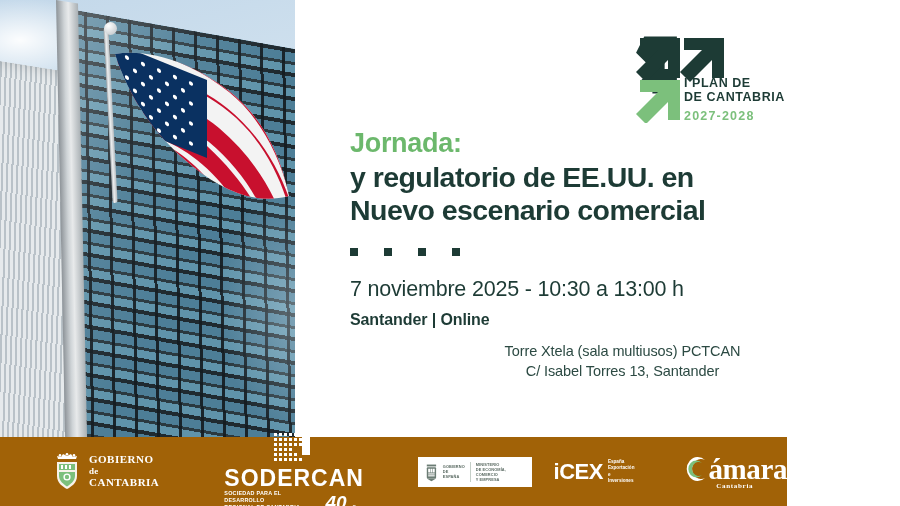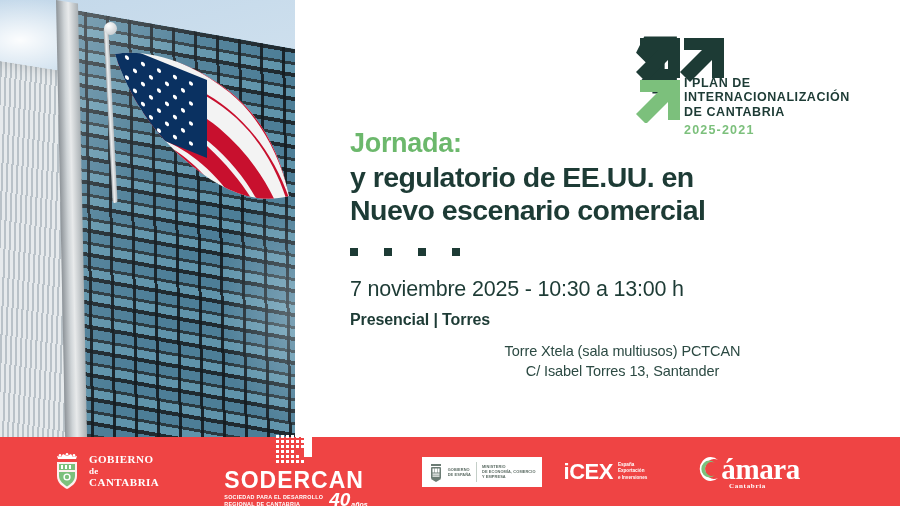--- a/index.html
+++ b/index.html
@@ -118,22 +118,22 @@
     letter-spacing:-.1px; line-height:22px; margin-top:7px;
   }
   .venue { margin-top:11px; }
   .venue-line {
     font-size:14.5px; font-weight:500; color:#2c4a43;
     letter-spacing:-.1px; line-height:19.5px;text-align:center;
   }
 
   
   .footer {
-    position:absolute; left:0; top:437px; width:900px; height:69px;
-    background:#ef4444;
+    position:absolute; left:0; top:437px; width:787px; height:69px;
+    background:#a16207;
     display:flex; align-items:center;
   }
   .f-logo { display:flex; align-items:center; }
   .cantabria-logo { margin-left:52px; }
   .sodercan-logo { margin-left:60px; }
   .espana-logo   { margin-left:54px; }
   .icex-logo     { margin-left:22px; }
   .camara-logo   { margin-left:48px; }
 
   .crest-txt { margin-left:7px; color:#fff; }
@@ -249,40 +249,39 @@
       <g fill="#1d3b35">
         <path d="M50,20 L50,32 L68,32 L46,54 L56,64 L78,42 L78,60 L90,60 L90,20 Z"></path>
       </g>
       <g fill="#7cc07c">
         <path d="M6,62 L6,74 L24,74 L2,96 L12,106 L34,84 L34,102 L46,102 L46,62 Z"></path>
       </g>
     </svg>
   </div>
   <div class="plan-text">
     <div class="plan-line">I PLAN DE</div>
-    <div class="plan-line">INTERNACIONALIZACIÓN</div>
     <div class="plan-line">DE CANTABRIA</div>
-    <div class="plan-years">2025-2021</div>
+    <div class="plan-years">2027-2028</div>
   </div>
 </div>
 
 <div class="content">
   <div class="kicker">Jornada:</div>
   <div class="headline">
     <div>y regulatorio de EE.UU. en</div>
     <div>Nuevo escenario comercial</div>
   </div>
   <div class="dots">
     <span class="dot"></span>
     <span class="dot"></span>
     <span class="dot"></span>
     <span class="dot"></span>
   </div>
   <div class="date-line">7 noviembre 2025 - 10:30 a 13:00 h</div>
-  <div class="mode-line">Presencial | Torres</div>
+  <div class="mode-line">Santander | Online</div>
   <div class="venue">
     <div class="venue-line">Torre Xtela (sala multiusos) PCTCAN</div>
     <div class="venue-line">C/ Isabel Torres 13, Santander</div>
   </div>
 </div>
 
 <div class="footer">
 
   <div class="f-logo cantabria-logo">
     <svg width="30" height="40" viewBox="0 0 30 40">

